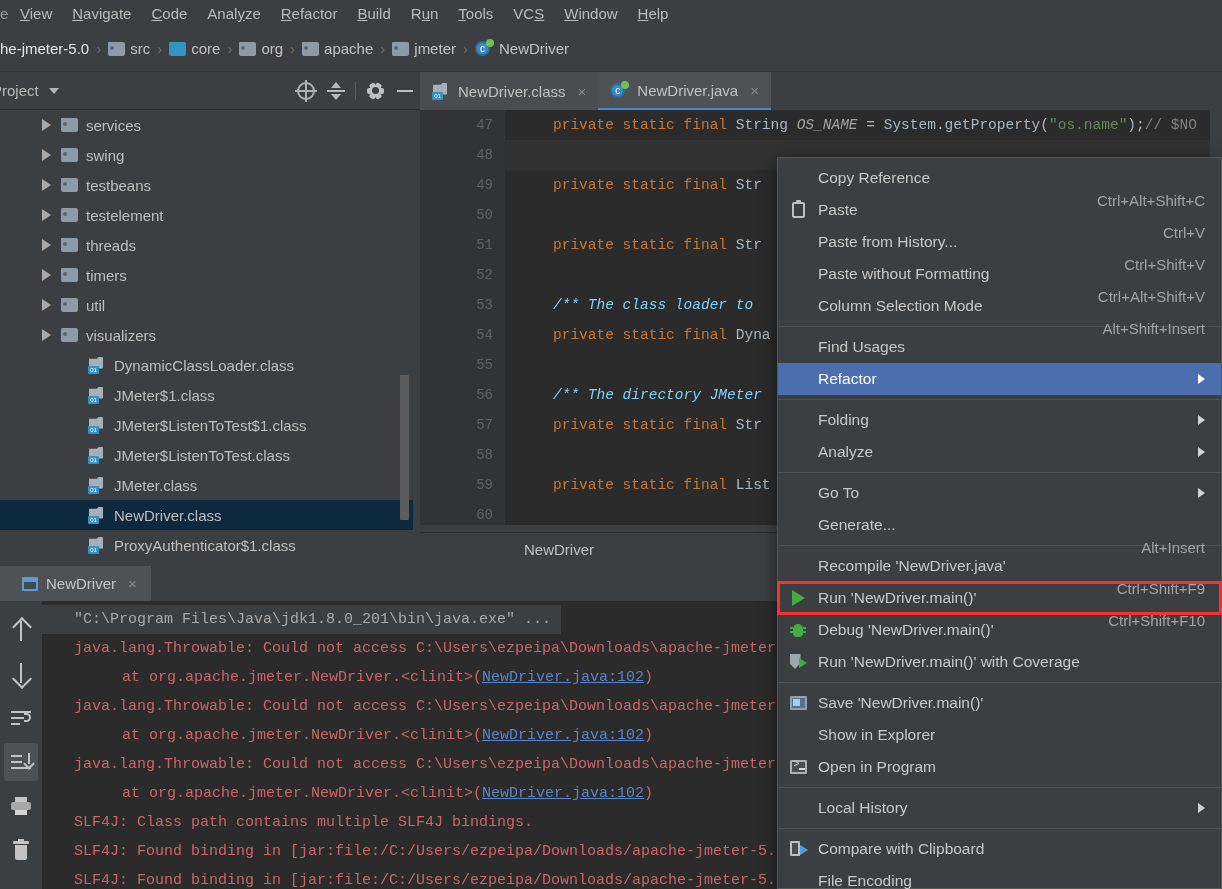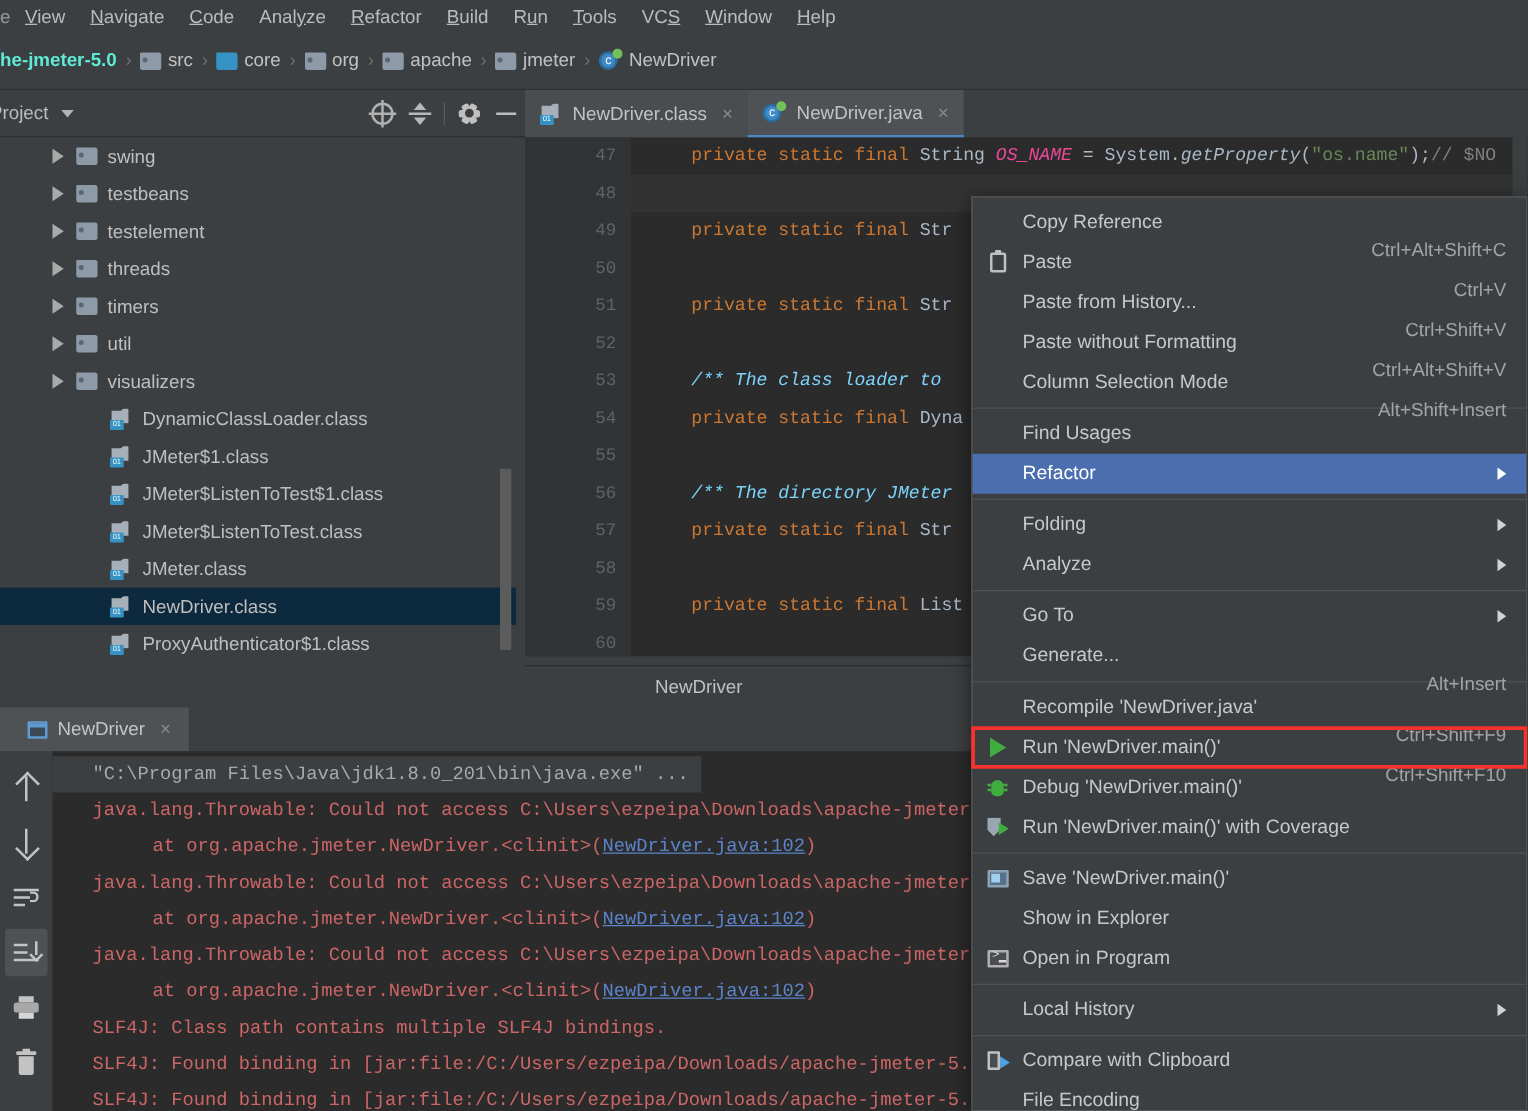--- a/index.html
+++ b/index.html
@@ -24,21 +24,21 @@
 
   
   .breadcrumb {
     position: absolute; left: 0; top: 26px; width: 1222px; height: 46px;
     background: #3c3f41; display: flex; align-items: center;
     color: #b0b0b0; font-size: 15px; padding-left: 0px;
     border-bottom: 1px solid #323232;
   }
   .crumb { display: flex; align-items: center; gap: 5px; white-space: nowrap;}
   .crumb-label { color: #c2c2c2; }
-  .crumb.root .crumb-label { font-weight: bold; color: #5eead4; }
+  .crumb.root .crumb-label { font-weight: normal; color: #e5e5e5; }
   .crumb-sep { color: #6f6f6f; padding: 0 7px; font-size: 15px; }
 
   .ic-folder {
     width: 17px; height: 14px; position: relative; display:inline-block;
     background: #8d9ba8; border-radius: 1px 2px 2px 2px;
   }
   .ic-folder::before {
     content:""; position:absolute; left:2px; top:4px; width:4px;height:4px;
     background:#5a6672; border-radius:50%;
   }
@@ -157,24 +157,24 @@
     color:#606366; font-size:14px; font-family:"Liberation Mono", monospace;
   }
   .code-area { position:absolute; left:85px; top:0; right:0; height:100%; }
   .code-line {
     height:30px; line-height:30px; padding-left:48px; white-space:pre;
     font-family:"Liberation Mono", monospace; font-size:14.5px; color:#a9b7c6;
   }
   .code-line.current { background:#323232; }
   .kw { color:#cc7832; }
   .typ { color:#a9b7c6; }
-  .fld { color:#ec4899; font-style:italic; }
+  .fld { color:#a3a3a3; font-style:italic; }
   .cm { color:#7dd3fc; font-style:italic; }
   .str { color:#6a8759; }
-  .mth { color:#a9b7c6; font-style:italic; }
+  .mth { color:#a9b7c6; }
   .cmt { color:#808080; }
 
   .editor-bottom-crumb {
     position:absolute; left:420px; top:532px; width:802px; height:34px;
     background:#3c3f41; color:#c0c0c0; font-size:15px;
     display:flex; align-items:center; padding-left:104px;
     border-top:1px solid #2b2b2b;
   }
 
   
@@ -387,20 +387,25 @@
       </span>
     <span class="tb-btn">
         <span class="ic-minus"></span>
       </span>
   </div>
 
   <div class="proj-tree">
     <div class="tree-row">
       <span class="tri"></span>
       <span class="ic-folder"></span>
+      <span class="tree-label">services</span>
+    </div>
+    <div class="tree-row">
+      <span class="tri"></span>
+      <span class="ic-folder"></span>
       <span class="tree-label">swing</span>
     </div>
     <div class="tree-row">
       <span class="tri"></span>
       <span class="ic-folder"></span>
       <span class="tree-label">testbeans</span>
     </div>
     <div class="tree-row">
       <span class="tri"></span>
       <span class="ic-folder"></span>

